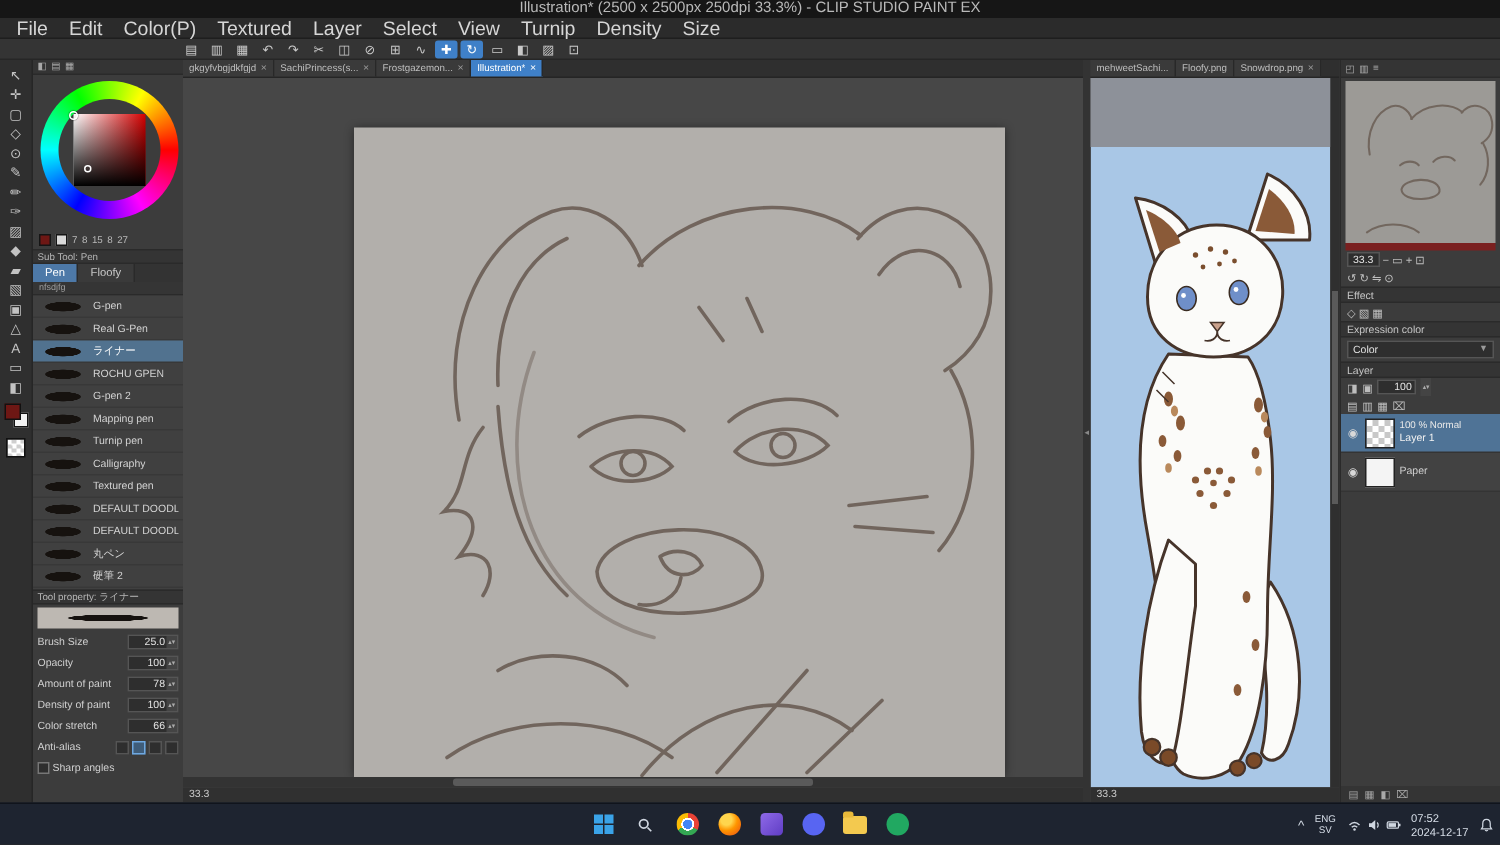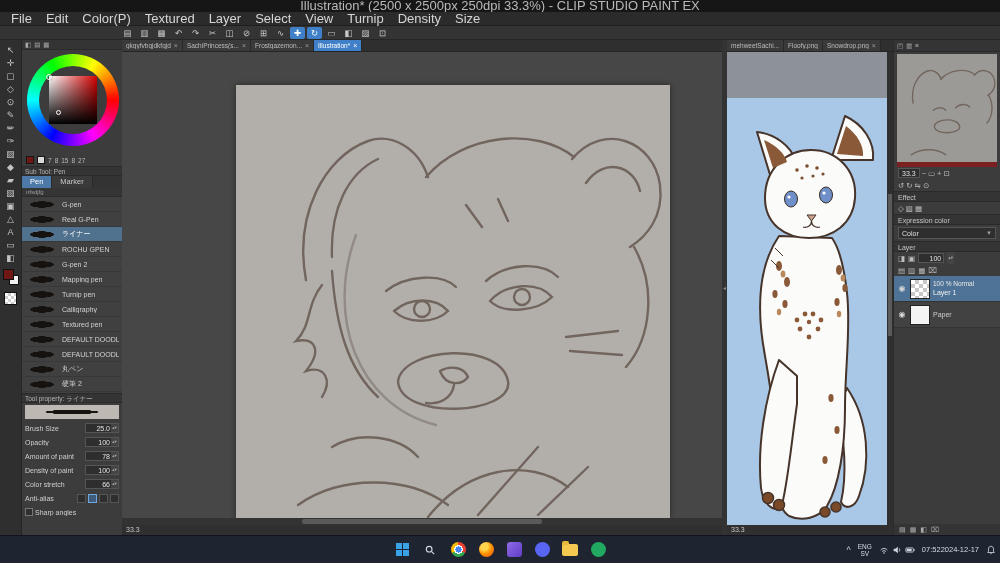--- a/index.html
+++ b/index.html
@@ -1,21 +1,21 @@
 <!DOCTYPE html>
 <html><head>
 <meta charset="utf-8">
 <style>
   * { margin:0; padding:0; box-sizing:border-box; }
   html,body { width:1000px; height:563px; overflow:hidden; background:#222;
     font-family:"Liberation Sans", sans-serif; -webkit-font-smoothing:antialiased; }
 
   
   #titlebar { position:absolute; left:0; top:0; width:1000px; height:12px; background:#161616;
-    color:#b9b9b9; font-size:13px; text-align:center; line-height:12px; }
+    color:#b9b9b9; font-size:10px; text-align:center; line-height:12px; }
   #menubar { position:absolute; left:0; top:12px; width:1000px; height:14px; background:#2b2b2b;
     display:flex; align-items:center; padding-left:4px; border-bottom:1px solid #1e1e1e; }
   #menubar .mi { color:#d6d6d6; font-size:13px; padding:0 7px; line-height:14px; cursor:default; }
   #toolbar { position:absolute; left:0; top:26px; width:1000px; height:14px; background:#343434;
     display:flex; align-items:center; padding-left:120px; gap:2px; border-bottom:1px solid #262626; }
   #toolbar .tbi { width:15px; height:12px; color:#c9c9c9; font-size:8.5px; text-align:center;
     line-height:12px; border-radius:2px; }
   #toolbar .tbi.active { background:#3f80c8; color:#fff; }
 
   
@@ -173,21 +173,21 @@
   .discord { background:#5865f2; }
   .folder { position:relative; width:16px; height:12px; background:#f3c94f; border-radius:2px; }
   .folder:before { content:""; position:absolute; left:0; top:-3px; width:7px; height:4px;
     background:#e8b93a; border-radius:2px 2px 0 0; }
   .greenapp { background:#21a861; }
   #tb-right { position:absolute; right:4px; top:0; height:100%; display:flex; align-items:center;
     gap:7px; color:#d6dde7; }
   #tray-chevron { font-size:9px; color:#cfd6e0; }
   .langbox { display:flex; flex-direction:column; align-items:center; line-height:7px; font-size:6.5px; }
   .sysicons { display:flex; gap:3px; align-items:center; }
-  .clockbox { display:flex; flex-direction:row; align-items:flex-end; line-height:9px;
+  .clockbox { display:flex; flex-direction:column; line-height:9px;
     font-size:7.5px; }
   .bell { width:10px; height:10px; }
 </style>
 </head>
 <body>
 
 <div id="titlebar">
   <span>Illustration* (2500 x 2500px 250dpi 33.3%)  - CLIP STUDIO PAINT EX</span>
 </div>
 
@@ -269,21 +269,21 @@
       <span>7</span>
       <span>8</span>
       <span>15</span>
       <span>8</span>
       <span>27</span>
     </div>
 
     <div class="subhead">Sub Tool: Pen</div>
     <div id="subtabs">
       <span class="stab active">Pen</span>
-      <span class="stab">Marker</span>
+      <span class="stab">Floofy</span>
     </div>
     <div id="grouptab">nfsdjfg</div>
 
     <div id="brushlist">
       <div class="brush">
           <span class="bstroke"></span>
           <span class="bname">G-pen</span>
         </div>
       <div class="brush">
           <span class="bstroke"></span>

